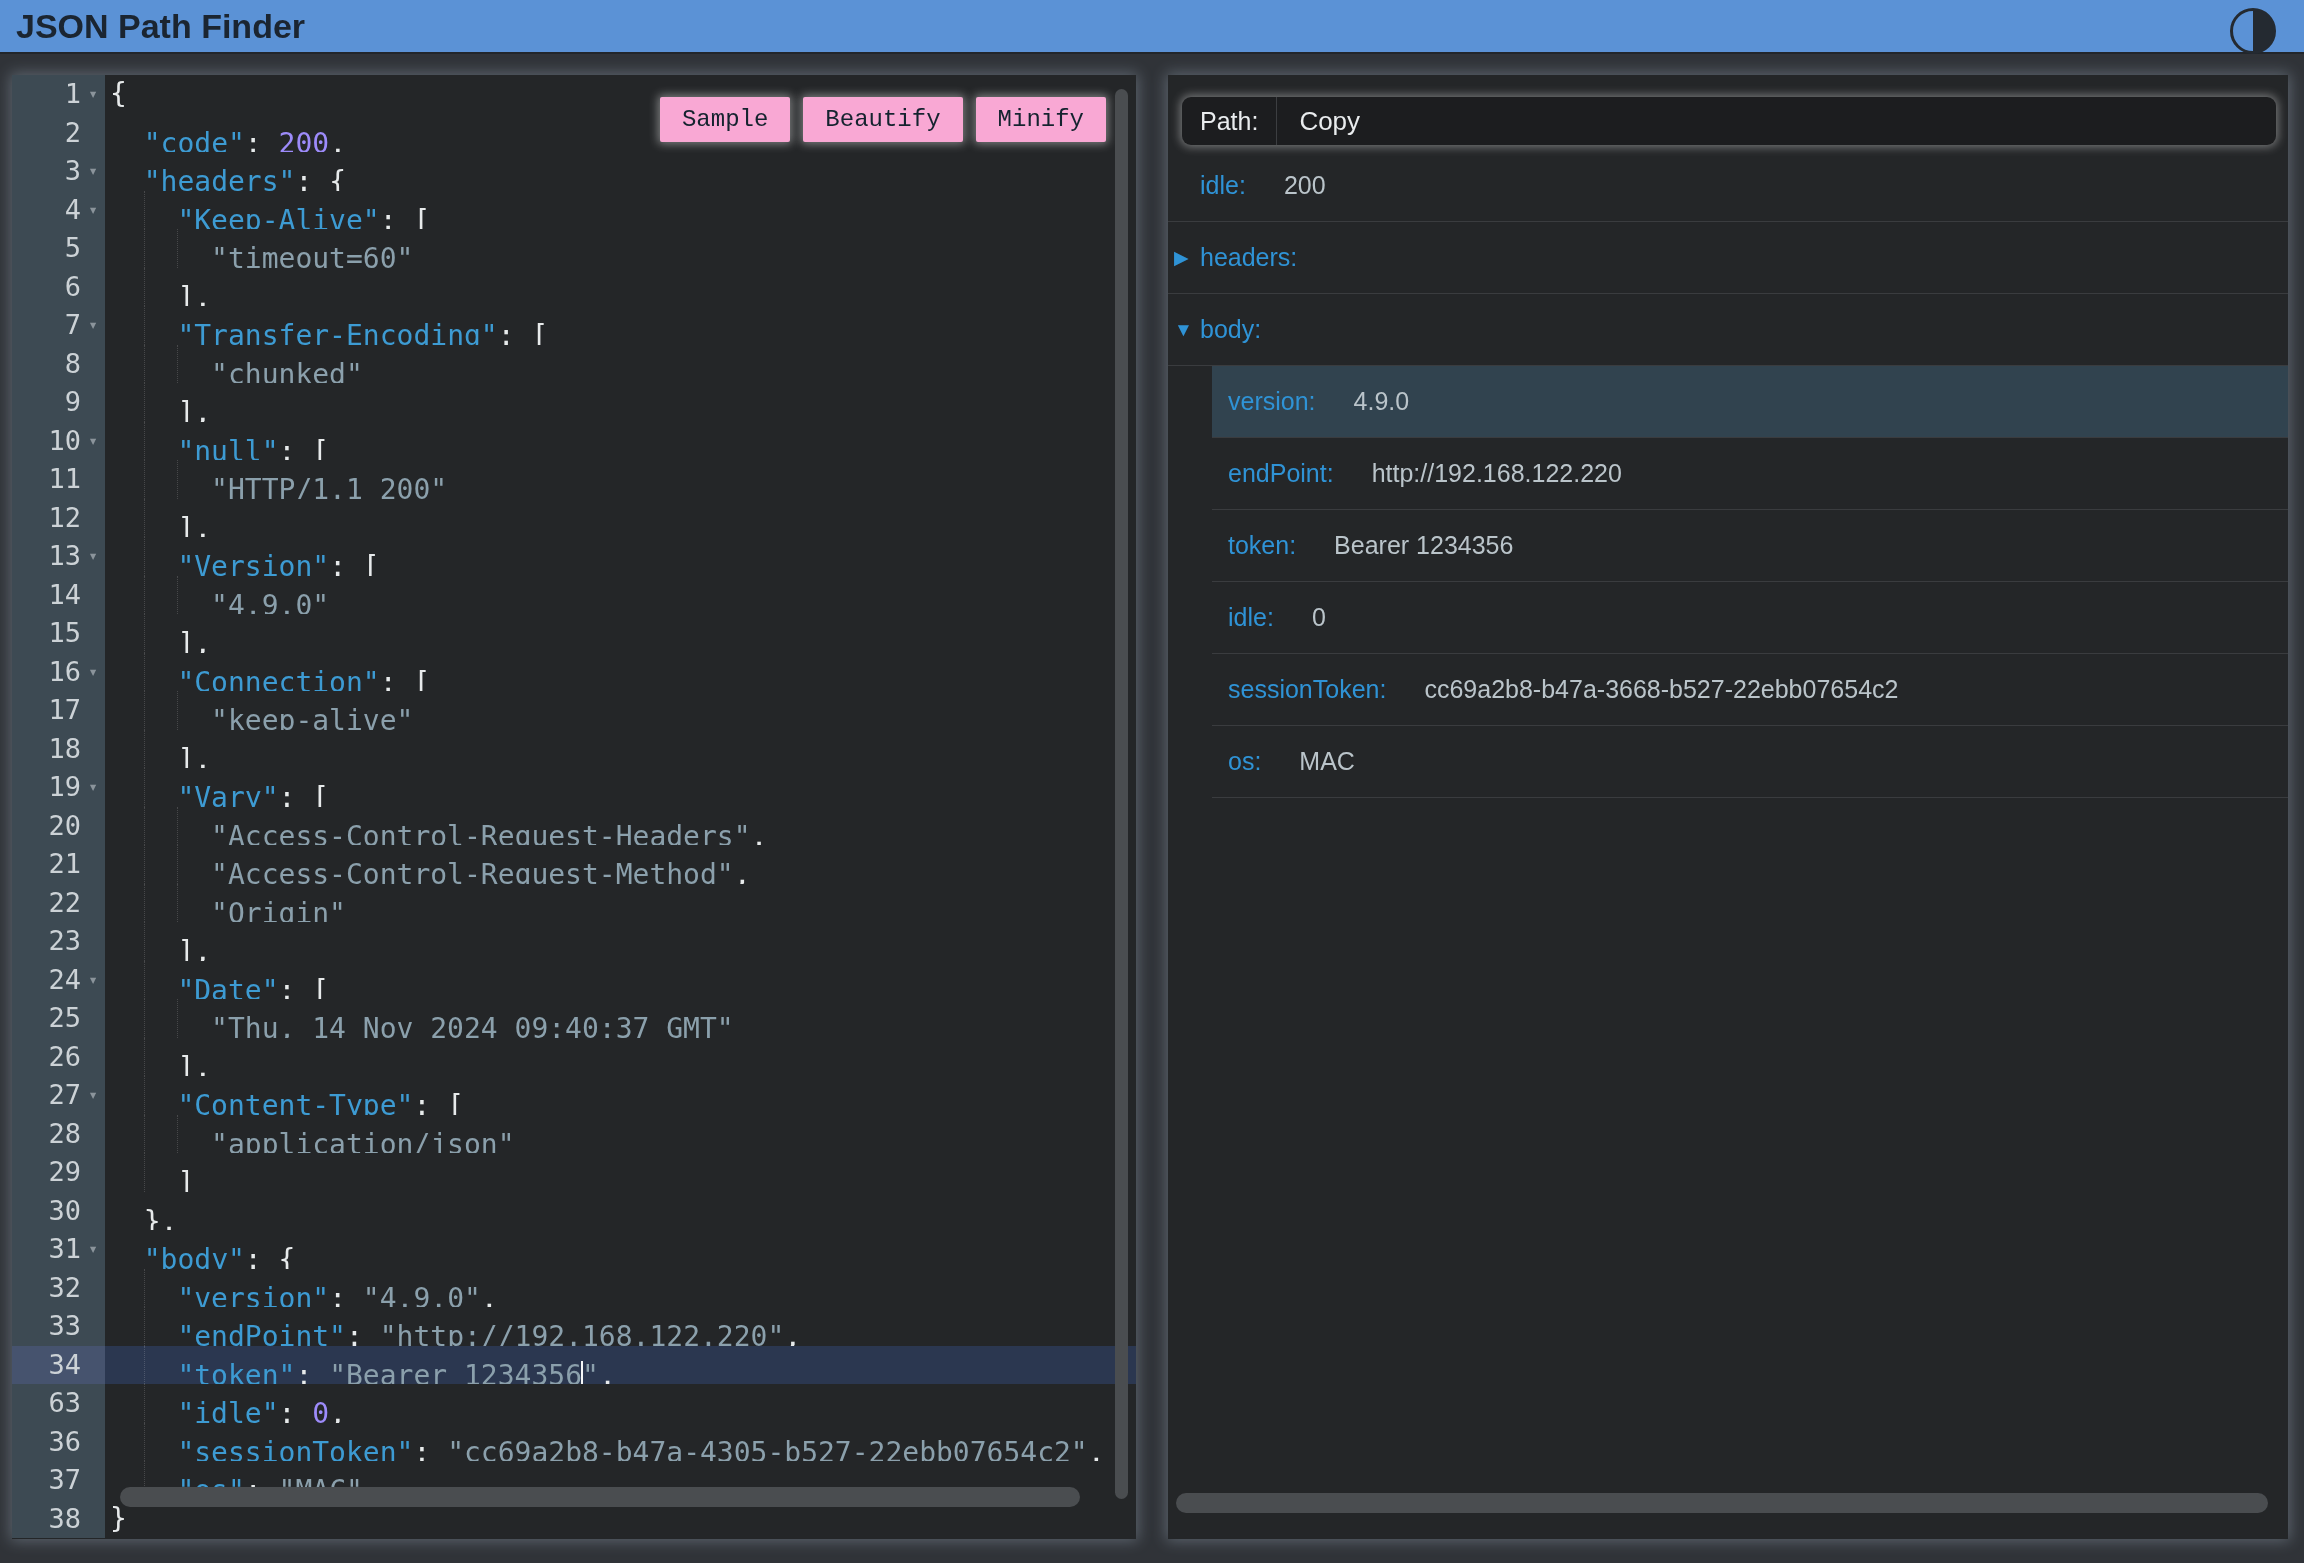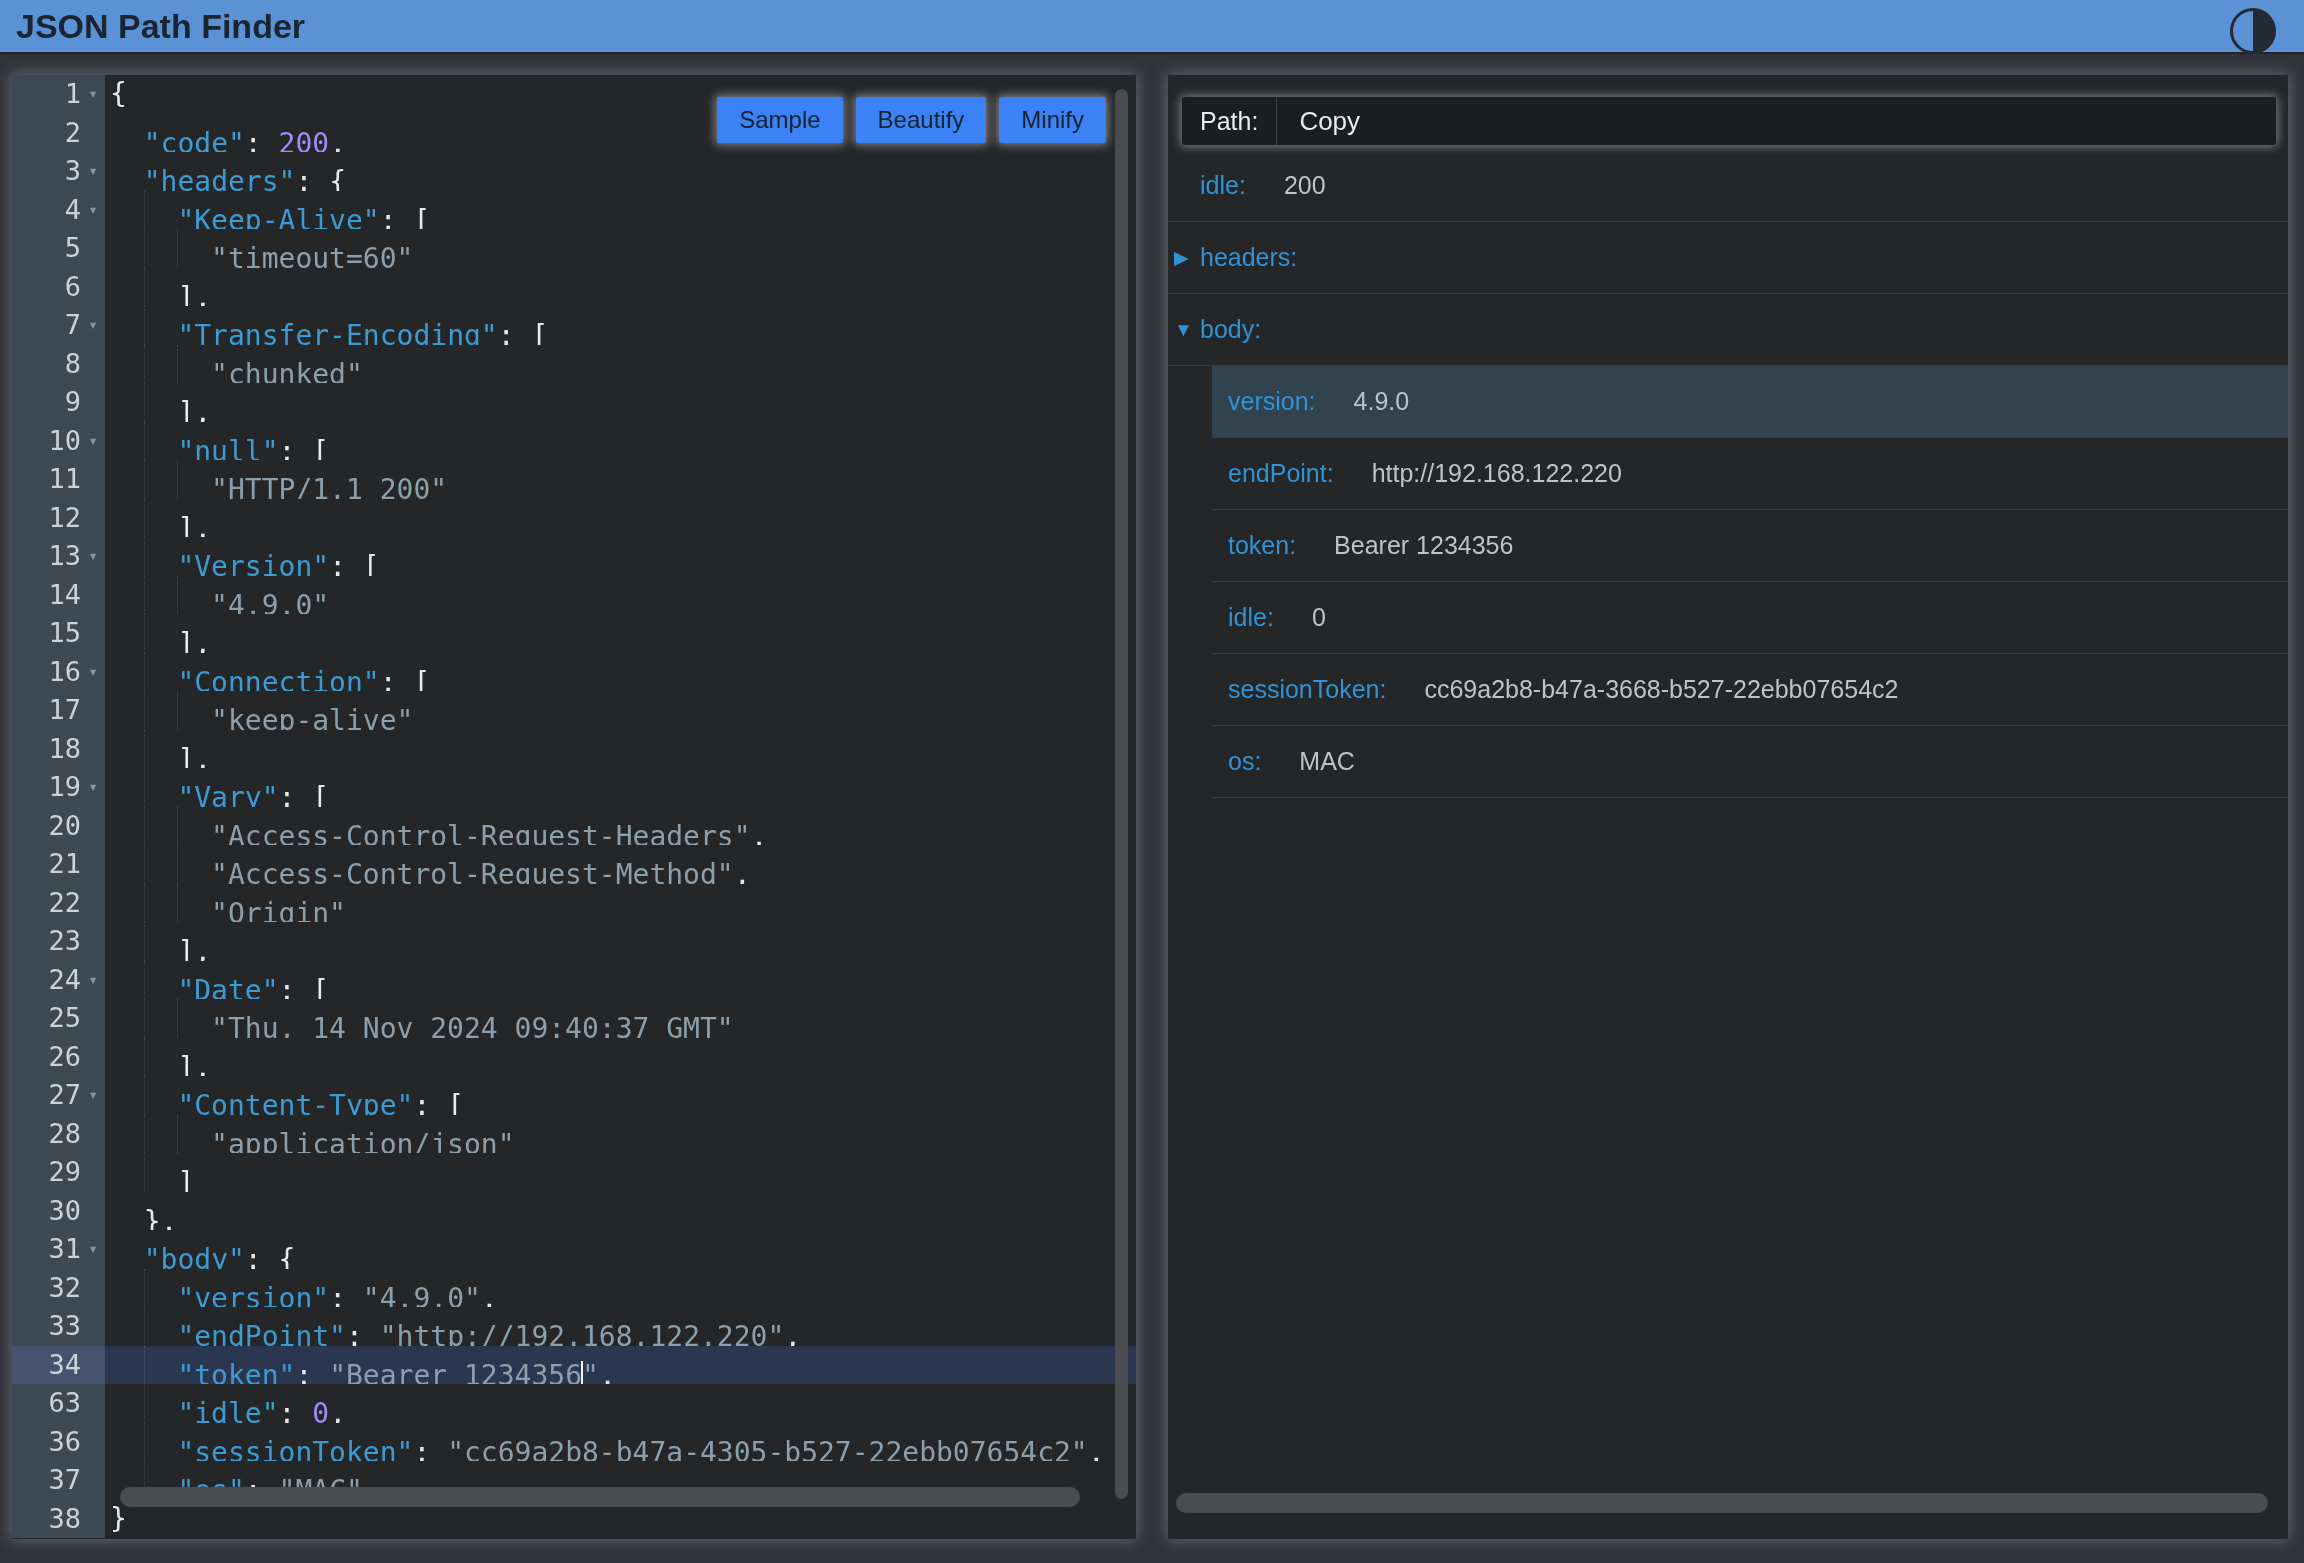--- a/index.html
+++ b/index.html
@@ -55,37 +55,37 @@
   .tok-s { color:#8ba0ac; }
   .tok-n { color:#9d8bfa; }
   .tok-p { color:#e7eaeb; }
   .caret { display:inline-block; width:2px; height:30px; background:#f5f7f8;
            vertical-align:middle; margin:0 -1px; }
   .ln.active .gut { background:#46536e; }
   .ln.active .codecell { background:#2b3750; }
 
   .editor-toolbar { position:absolute; top:22px; right:30px; display:flex; gap:13px; }
   .tb-btn {
-    background:#3b82f6; color:#15232f; border:none; cursor:pointer;
-    font-family:Liberation Sans, sans-serif; font-size:24px;
+    background:#f9a8d4; color:#15232f; border:none; cursor:pointer;
+    font-family:Liberation Mono, monospace; font-size:24px;
     padding:9px 22px; border-radius:2px;
     box-shadow:0 0 10px 2px rgba(255,255,255,0.42);
   }
   .vscroll {
     position:absolute; top:14px; bottom:40px; right:8px; width:13px;
     background:#4a4d50; border-radius:7px; cursor:pointer;
   }
   .hscroll {
     position:absolute; left:108px; right:56px; bottom:32px; height:20px;
     background:#4a4d50; border-radius:10px; cursor:pointer;
   }
   
   .path-bar {
     position:absolute; left:14px; right:12px; top:22px; height:48px;
-    background:#1c1d1f; border-radius:3px;
+    background:#1c1d1f; border-radius:9px;
     display:flex; align-items:stretch;
     box-shadow:0 0 10px 2px rgba(255,255,255,0.38);
   }
   .path-label {
     display:flex; align-items:center; padding:0 18px;
     color:#e9ecee; font-size:25px; border-right:1px solid #3c3e41;
   }
   .path-value {
     flex:1 1 auto; display:flex; align-items:center; padding-left:24px;
     font-family:"DejaVu Sans Mono", monospace; font-size:25px; color:#8ba0ac;

